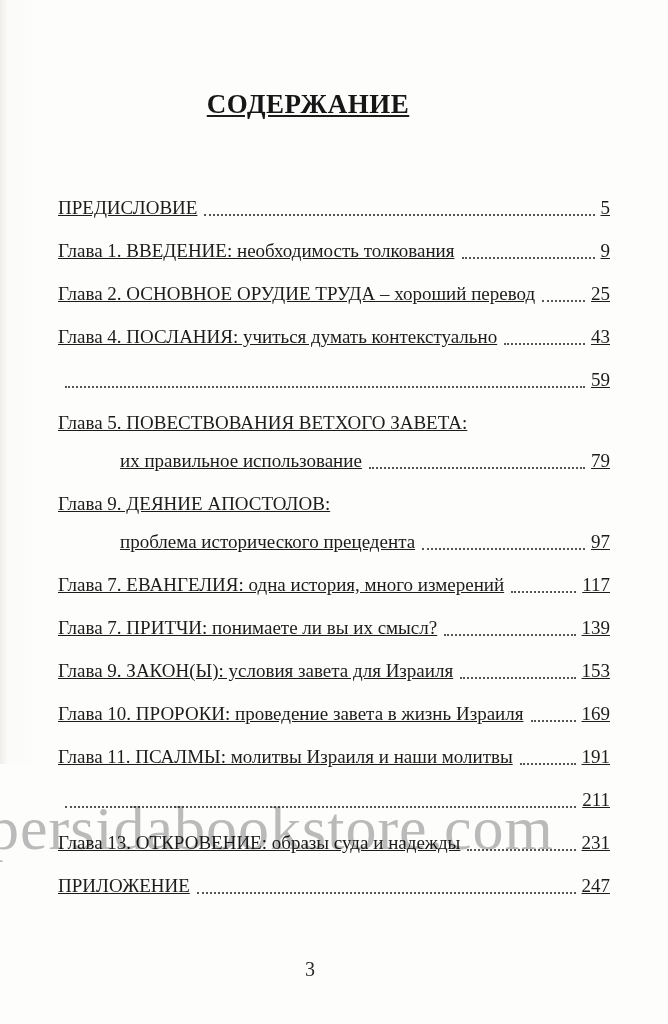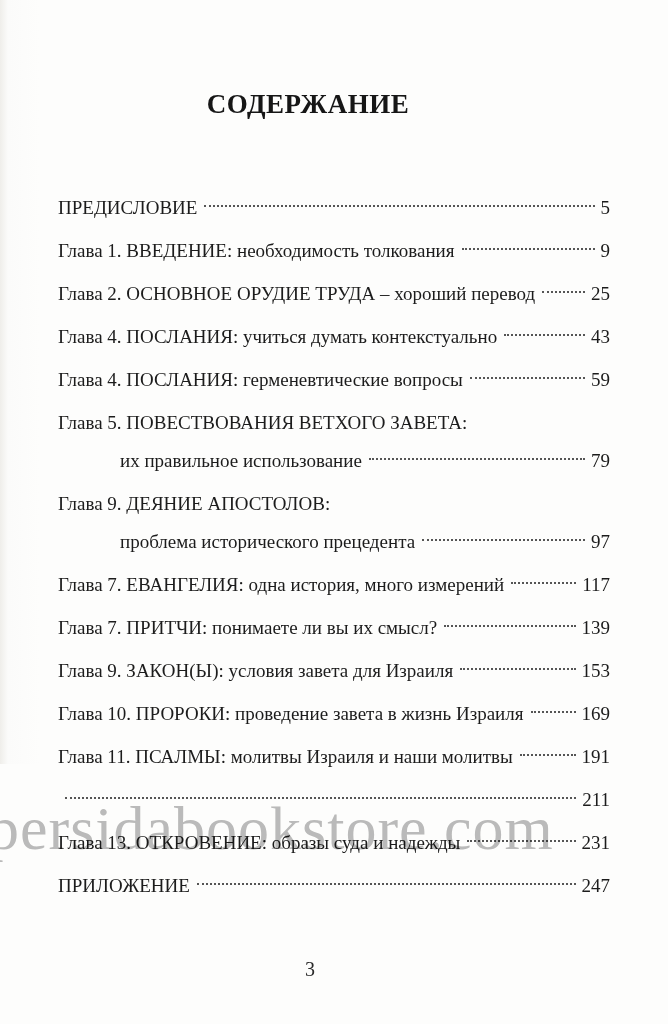--- a/index.html
+++ b/index.html
@@ -12,20 +12,21 @@
     overflow: hidden;
     background: #fdfdfc;
     font-family: "Liberation Serif", serif;
     color: #1c1c1c;
   }
   .sheet {
     position: relative;
     width: 668px;
     height: 764px;
     background: linear-gradient(90deg, #efeeea 0px, #fbfbfa 8px, #fdfdfc 40px, #fdfdfc 100%);
+    text-decoration: underline;
   }
   .page-title {
     margin: 0;
     padding-top: 88px;
     text-align: center;
     transform: translateX(-26px);
     font-size: 27px;
     line-height: 32px;
     font-weight: bold;
     letter-spacing: 0.5px;
@@ -34,21 +35,21 @@
   .toc {
     padding: 76px 58px 0 58px;
   }
   .toc-row {
     margin-bottom: 19px;
     font-size: 19px;
     line-height: 24px;
   }
   .toc-line {
     display: flex;
-    align-items: center;
+    align-items: flex-end;
   }
   .toc-line .label {
     white-space: nowrap;
   }
   .leader {
     flex: 1 1 auto;
     min-width: 6px;
     border-bottom: 2px dotted #555;
     margin: 0 6px 4px 7px;
   }
@@ -123,21 +124,20 @@
     <div class="toc-line line1">
       <span class="label">Глава 4. ПОСЛАНИЯ: учиться думать контекстуально</span>
       <span class="leader"></span>
       <span class="pg">43</span>
     </div>
 
   </div>
 
   <div class="toc-row">
     <div class="toc-line line1">
-      <span class="label">Глава 4. ПОСЛАНИЯ: герменевтические вопросы</span>
       <span class="leader"></span>
       <span class="pg">59</span>
     </div>
 
   </div>
 
   <div class="toc-row">
     <div class="toc-line line1">
       <span class="label">Глава 5. ПОВЕСТВОВАНИЯ ВЕТХОГО ЗАВЕТА:</span>
 

